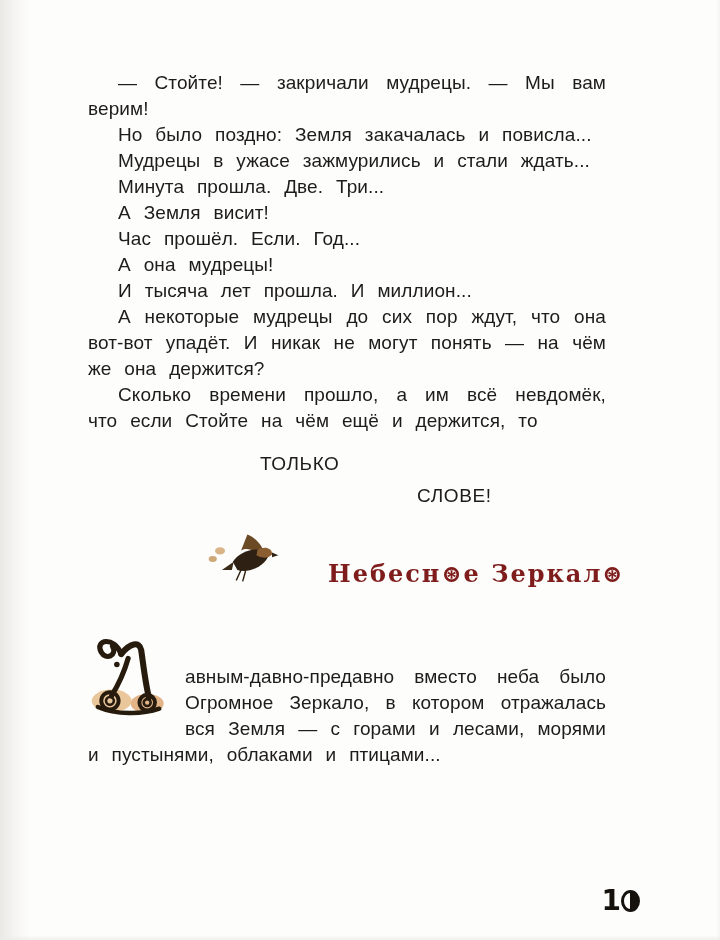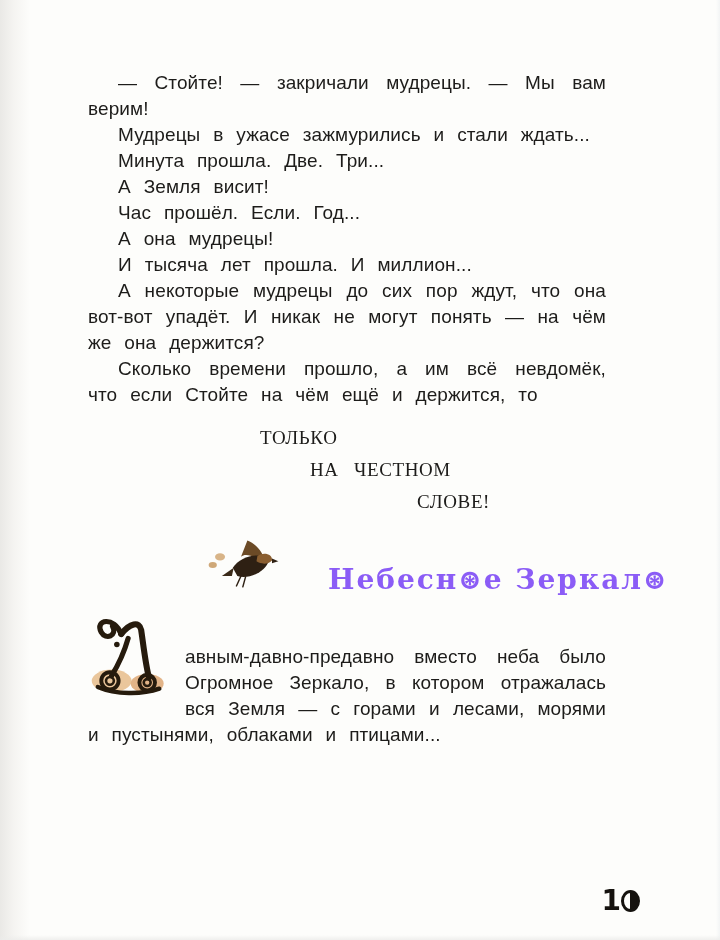--- a/index.html
+++ b/index.html
@@ -38,43 +38,43 @@
     text-indent:30px;
     word-spacing:7.5px;
     letter-spacing:.1px;
   }
 
   .emphasis{
     margin-top:14px;
     font-size:19px;line-height:32px;
     letter-spacing:.6px;word-spacing:10px;
   }
-  .emph-line{white-space:nowrap;font-family:Liberation Serif, serif;}
+  .emph-line{white-space:nowrap;}
   .emph-1{margin-left:172px;}
   .emph-2{margin-left:222px;}
   .emph-3{margin-left:329px;}
 
   .chapter-head{
     position:relative;
     margin-top:18px;height:100px;
   }
   .bird{
     position:absolute;left:112px;top:-4px;width:82px;height:66px;
   }
   .chapter-title{
     margin:0 0 0 240px;padding-top:24px;
     font-family:"DejaVu Serif","DejaVu Sans",serif;
     font-weight:bold;
-    font-size:28px;line-height:40px;
+    font-size:24px;line-height:40px;
     letter-spacing:2px;
     white-space:nowrap;
-    color:#8b5cf6;
+    color:#7f1d1d;
   }
 
-  .chapter-first{margin-top:8px;}
+  .chapter-first{margin-top:34px;}
   .dropcap{
     float:left;
     width:78px;height:88px;
     margin:-34px 17px 0 2px;
   }
   .chapter-second{margin-top:0;}
 
   .pagenum{
     position:absolute;right:80px;bottom:26px;
     display:flex;align-items:center;gap:1px;
@@ -96,32 +96,32 @@
 
 <div class="page">
 
   <div class="gutter-left"></div>
   <div class="edge-right"></div>
   <div class="edge-bottom"></div>
 
   <main class="text-col">
 
     <p class="para">— Стойте! — закричали мудрецы. — Мы вам верим!</p>
+    <p class="para">Но было поздно: Земля закачалась и повисла...</p>
     <p class="para">Мудрецы в ужасе зажмурились и стали ждать...</p>
     <p class="para">Минута прошла. Две. Три...</p>
     <p class="para">А Земля висит!</p>
     <p class="para">Час прошёл. Если. Год...</p>
     <p class="para">А она мудрецы!</p>
     <p class="para">И тысяча лет прошла. И миллион...</p>
     <p class="para">А некоторые мудрецы до сих пор ждут, что она вот-вот упадёт. И никак не могут понять — на чём же она держится?</p>
     <p class="para">Сколько времени прошло, а им всё невдомёк, что если Стойте на чём ещё и держится, то</p>
 
     <div class="emphasis">
       <div class="emph-line emph-1">ТОЛЬКО</div>
-      <div class="emph-line emph-2">НА ЧЕСТНОМ</div>
       <div class="emph-line emph-3">СЛОВЕ!</div>
     </div>
 
     <div class="chapter-head">
       <span class="bird">
         <svg viewBox="0 0 90 70" width="82" height="66">
           <ellipse cx="22" cy="26" rx="5.5" ry="4" fill="#d8b488"></ellipse>
           <ellipse cx="14" cy="35" rx="4.5" ry="3.2" fill="#cfa878"></ellipse>
           <path d="M52 8 C62 12 70 22 71 31 C60 26 50 21 45 26 Z" fill="#6b4a26"></path>
           <path d="M36 38 C44 25 66 20 76 29 C72 44 52 51 41 47 Z" fill="#2e2013"></path>

